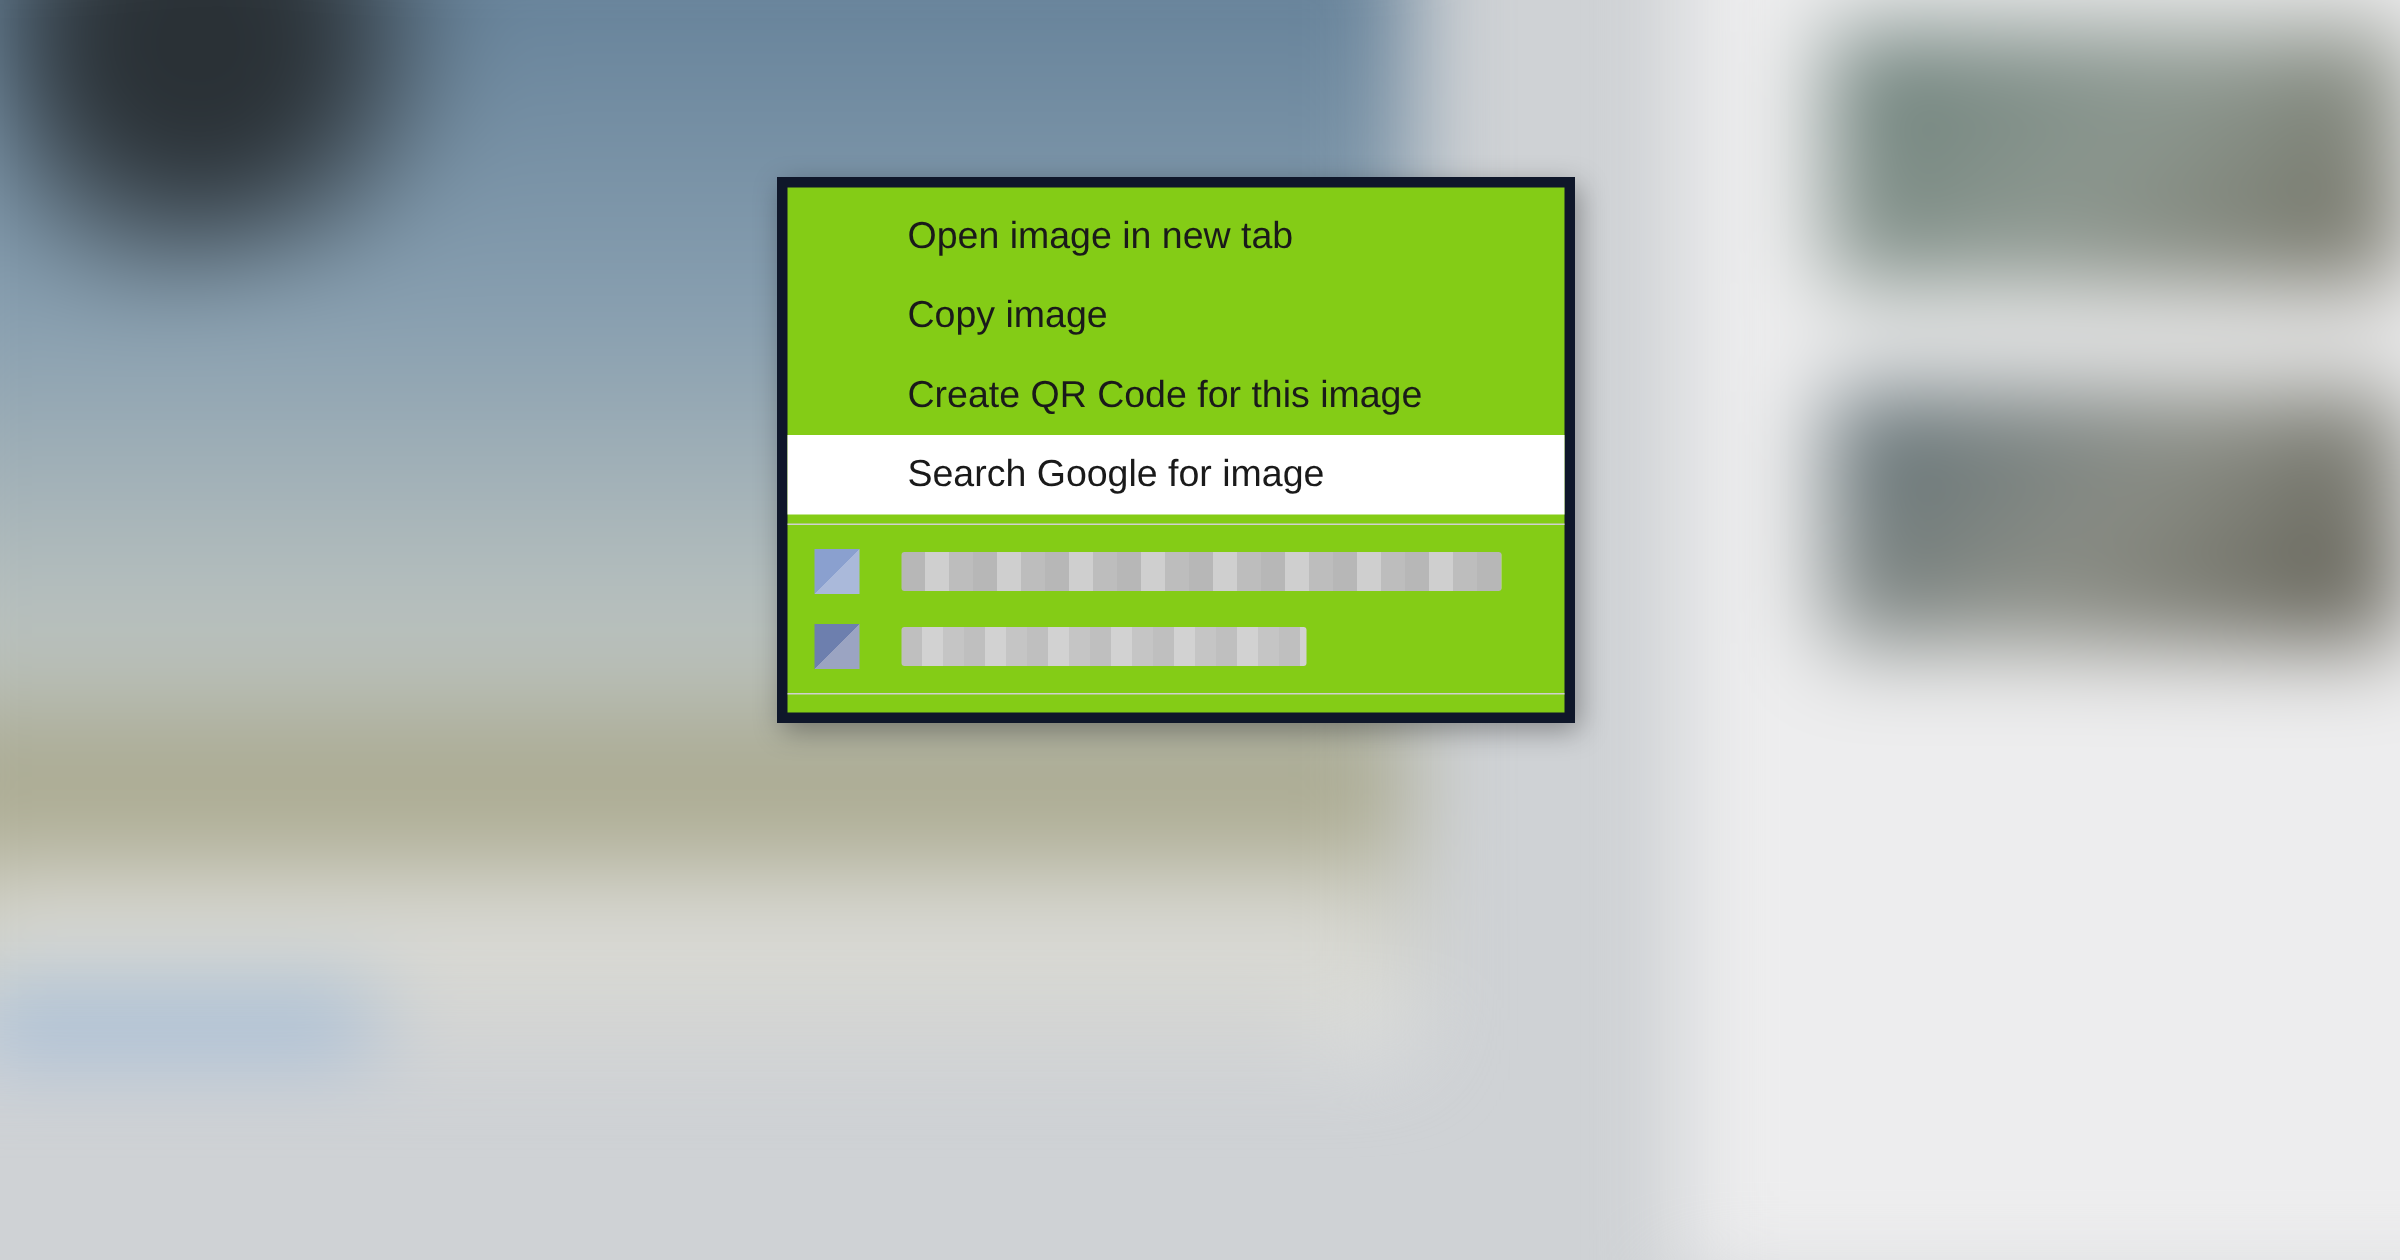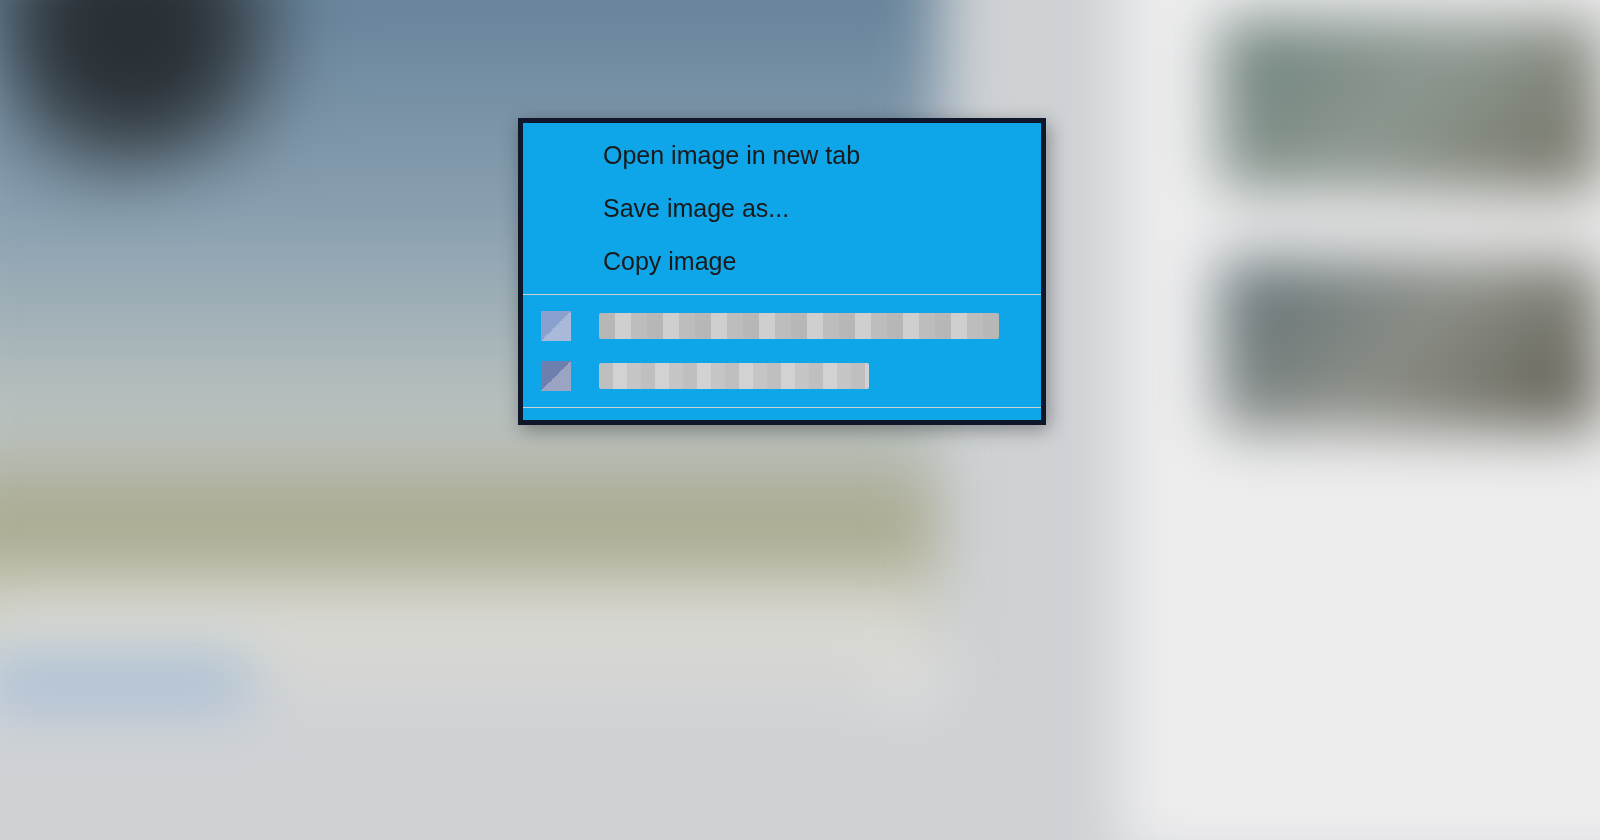--- a/index.html
+++ b/index.html
@@ -74,22 +74,22 @@
     background: #e2e2e3;
     border-radius: 6px;
   }
 
   
   .context-menu {
     position: absolute;
     left: 518px;
     top: 118px;
     width: 518px;
-    background: #0ea5e9;
-    border: 5px solid #0f172a;
+    background: #84cc16;
+    border: 7px solid #0f172a;
     box-shadow: 3px 5px 18px rgba(0,0,0,0.35);
     z-index: 10;
     padding-top: 6px;
     padding-bottom: 6px;
   }
   .menu-item {
     height: 53px;
     line-height: 53px;
     font-size: 25px;
     color: #1a1a1a;
@@ -148,22 +148,23 @@
   <div class="drone"></div>
   <div class="ground"></div>
   <div class="thumb1"></div>
   <div class="thumb2"></div>
   <div class="caption1"></div>
   <div class="textrow"></div>
 </div>
 
 <div class="context-menu">
   <div class="menu-item">Open image in new tab</div>
-  <div class="menu-item">Save image as...</div>
   <div class="menu-item">Copy image</div>
+  <div class="menu-item">Create QR Code for this image</div>
+  <div class="menu-item highlight">Search Google for image</div>
 
   <div class="menu-sep"></div>
 
   <div class="ext-row">
     <div class="ext-icon a"></div>
     <div class="ext-text a"></div>
   </div>
   <div class="ext-row">
     <div class="ext-icon b"></div>
     <div class="ext-text b"></div>

